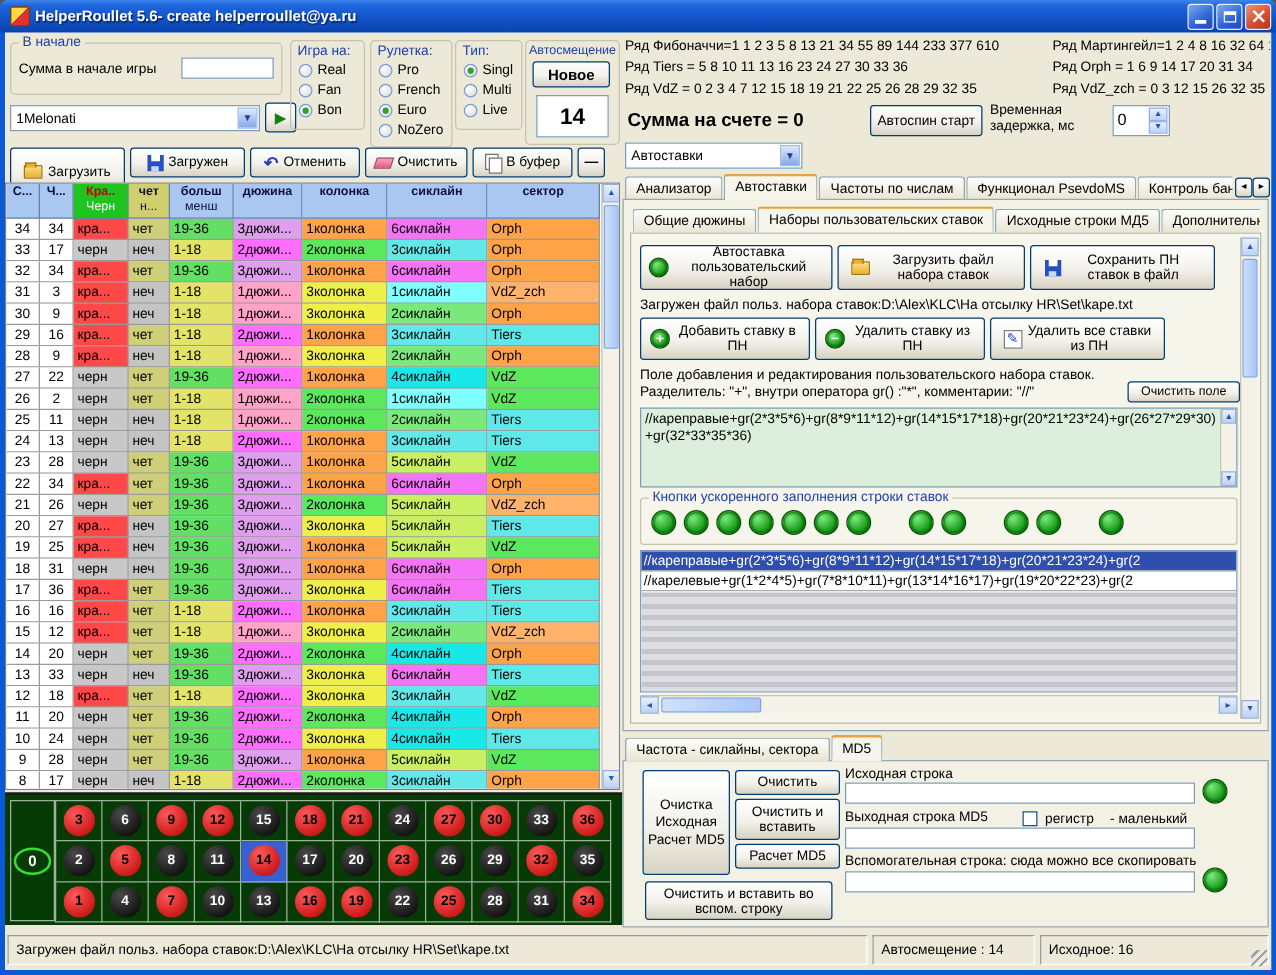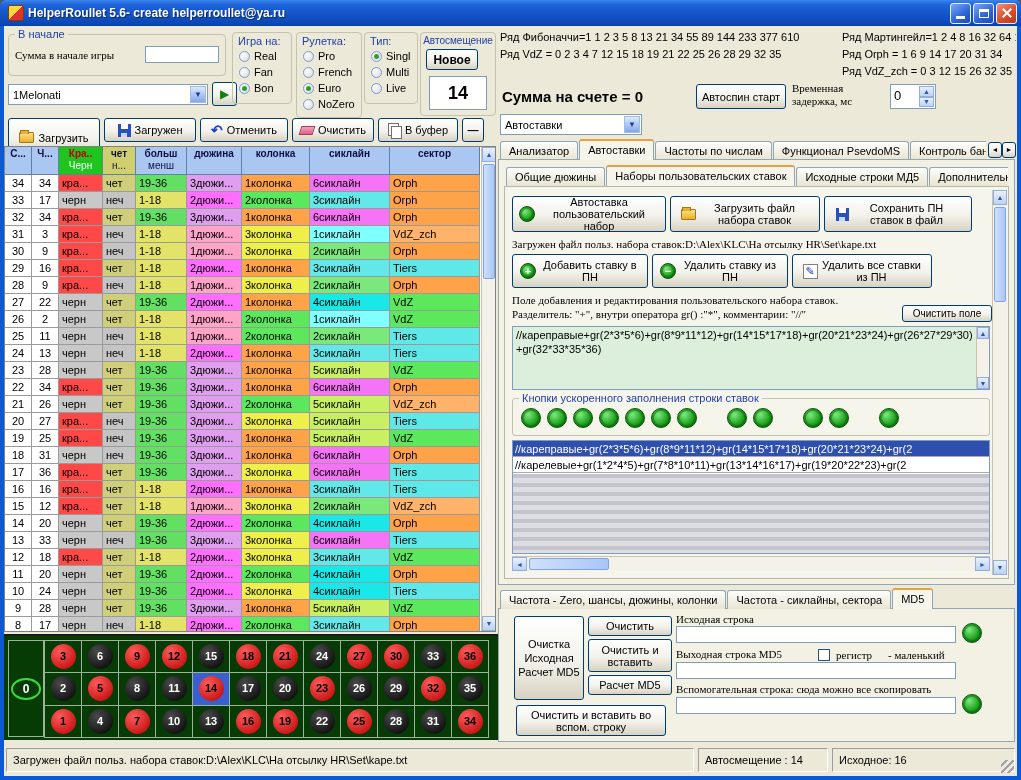--- a/index.html
+++ b/index.html
@@ -32,21 +32,21 @@
   .rg-title { color:#1F3FA8; font-size:11px; margin:2px 0 1px 5px; }
   .radio-row { display:flex; align-items:center; gap:4px; margin:2px 0 0 6px; height:14px; }
   .radio { width:11px; height:11px; border-radius:50%; border:1px solid #7B9BD2; background:radial-gradient(circle at 30% 30%,#FFF,#D8D8D8); display:inline-block; }
   .radio.checked { position:relative; }
   .radio.checked::after { content:""; position:absolute; left:2px; top:2px; width:5px; height:5px; border-radius:50%; background:#2DA02D; }
   .radio-label { font-size:11px; }
   .combo { background:#FFF; border:1px solid #7F9DB9; font-size:11px; display:flex; align-items:center; padding-left:4px; position:absolute; }
   .combo-arrow { position:absolute; right:1px; top:1px; bottom:1px; width:16px; font-size:8px; color:#1C3F94;
     background:linear-gradient(180deg,#DCE9FC,#85A8E8); border:1px solid #9DBCE8; display:flex; align-items:center; justify-content:center; }
   .tinput { position:absolute; background:#FFF; border:1px solid #7F9DB9; font-size:11px; padding:1px 3px; font-family:"Liberation Sans",sans-serif; }
-  .lbl { position:absolute; font-size:11px; white-space:nowrap;font-family:Liberation Serif, serif; }
+  .lbl { position:absolute; font-size:11px; white-space:nowrap; }
   
   .tab-strip { display:flex; align-items:flex-end; overflow:hidden; white-space:nowrap; }
   .tab { height:19px; padding:3px 8px 0; font-size:11px; background:linear-gradient(180deg,#FDFDFB,#E8E5D2);
     border:1px solid #91A7B4; border-bottom:none; border-radius:3px 3px 0 0; margin-right:1px; flex:0 0 auto; }
   .tab.active { background:#F6F5EC; border-top:2px solid #E8A042; height:21px; position:relative; z-index:3; }
   .panel { border:1px solid #91A7B4; background:#F2F1E4; }
   
   .sb-btn { background:linear-gradient(#E8F0FC,#BCD2F4); border:1px solid #93AEDC; color:#2B57A8; font-size:7px;
     display:flex; align-items:center; justify-content:center; }
   .sb-track-v { position:absolute; background:#F3F1E8; border-left:1px solid #C8C4B0; }
@@ -198,21 +198,21 @@
           <span class="radio-label">Multi</span>
         </div>
         <div class="radio-row">
           <span class="radio"></span>
           <span class="radio-label">Live</span>
         </div>
       </div>
 
     <div class="groupbox" style="left:416px;top:6px;width:76px;height:84px">
       <div style="position:absolute;left:0;right:0;top:2px;text-align:center;color:#1F3FA8;font-size:10px">Автосмещение</div>
-      <button class="xp-btn" style="left:5px;top:16px;width:52px;height:21px;font-weight:bold;font-size:12px">Новое</button>
+      <button class="xp-btn" style="left:5px;top:16px;width:62px;height:21px;font-weight:bold;font-size:12px">Новое</button>
       <div style="position:absolute;left:8px;top:43px;width:58px;height:34px;background:#FFF;border:1px solid #7F9DB9;text-align:center;line-height:32px;font-size:18px;font-weight:bold">14</div>
     </div>
 
     <button class="xp-btn" style="left:4px;top:92px;width:92px;height:39px">
         <span class="icon-folder"></span>
         <span>Загрузить</span>
       </button>
     <button class="xp-btn" style="left:100px;top:92px;width:92px;height:24px">
         <span class="icon-floppy"></span>
         <span>Загружен</span>
@@ -683,20 +683,21 @@
             <span class="bnum black">31</span>
           </div>
           <div class="bcell">
             <span class="bnum red">34</span>
           </div>
         </div>
     </div>
 
     <div id="seq-left" style="left:496px;top:3px;width:340px">
         <div class="seq-line">Ряд Фибоначчи=1 1 2 3 5 8 13 21 34 55 89 144 233 377 610</div>
+        <div class="seq-line">Ряд Tiers = 5 8 10 11 13 16 23 24 27 30 33 36</div>
         <div class="seq-line">Ряд VdZ = 0 2 3 4 7 12 15 18 19 21 22 25 26 28 29 32 35</div>
       </div>
     <div id="seq-right" style="left:838px;top:3px;width:174px">
         <div class="seq-line">Ряд Мартингейл=1 2 4 8 16 32 64 128 2</div>
         <div class="seq-line">Ряд Orph = 1 6 9 14 17 20 31 34</div>
         <div class="seq-line">Ряд VdZ_zch = 0 3 12 15 26 32 35</div>
       </div>
 
     <div id="account-sum">Сумма на счете = 0</div>
     <button class="xp-btn" style="left:692px;top:58px;width:90px;height:25px">Автоспин старт</button>
@@ -810,21 +811,20 @@
       <span class="sb-thumb" style="left:17px;top:1px;bottom:1px;width:80px"></span>
       <span class="sb-btn" style="position:absolute;right:0;top:0;bottom:0;width:15px">►</span>
     </div>
     <div class="sb-track-v" style="left:988px;top:164px;width:15px;height:385px">
       <span class="sb-btn" style="position:absolute;top:0;left:0;right:0;height:15px">▲</span>
       <span class="sb-thumb" style="left:1px;right:1px;top:17px;height:95px"></span>
       <span class="sb-btn" style="position:absolute;bottom:0;left:0;right:0;height:15px">▼</span>
     </div>
 
     <div id="bottom-tabs" class="tab-strip" style="left:496px;top:562px;width:505px;height:21px;z-index:2">
-        <div class="tab">Частота - Zero, шансы, дюжины, колонки</div>
         <div class="tab">Частота - сиклайны, сектора</div>
         <div class="tab active">MD5</div>
       </div>
     <div class="panel" style="left:494px;top:582px;width:517px;height:134px"></div>
 
     <button id="md5-big-btn" class="xp-btn" style="left:510px;top:590px;width:70px;height:84px">Очистка Исходная Расчет MD5</button>
     <button class="xp-btn" style="left:584px;top:590px;width:84px;height:20px">Очистить</button>
     <button class="xp-btn" style="left:584px;top:613px;width:84px;height:33px">Очистить и вставить</button>
     <button class="xp-btn" style="left:584px;top:649px;width:84px;height:20px">Расчет MD5</button>
     <button class="xp-btn" style="left:512px;top:679px;width:150px;height:31px">Очистить и вставить во вспом. строку</button>

